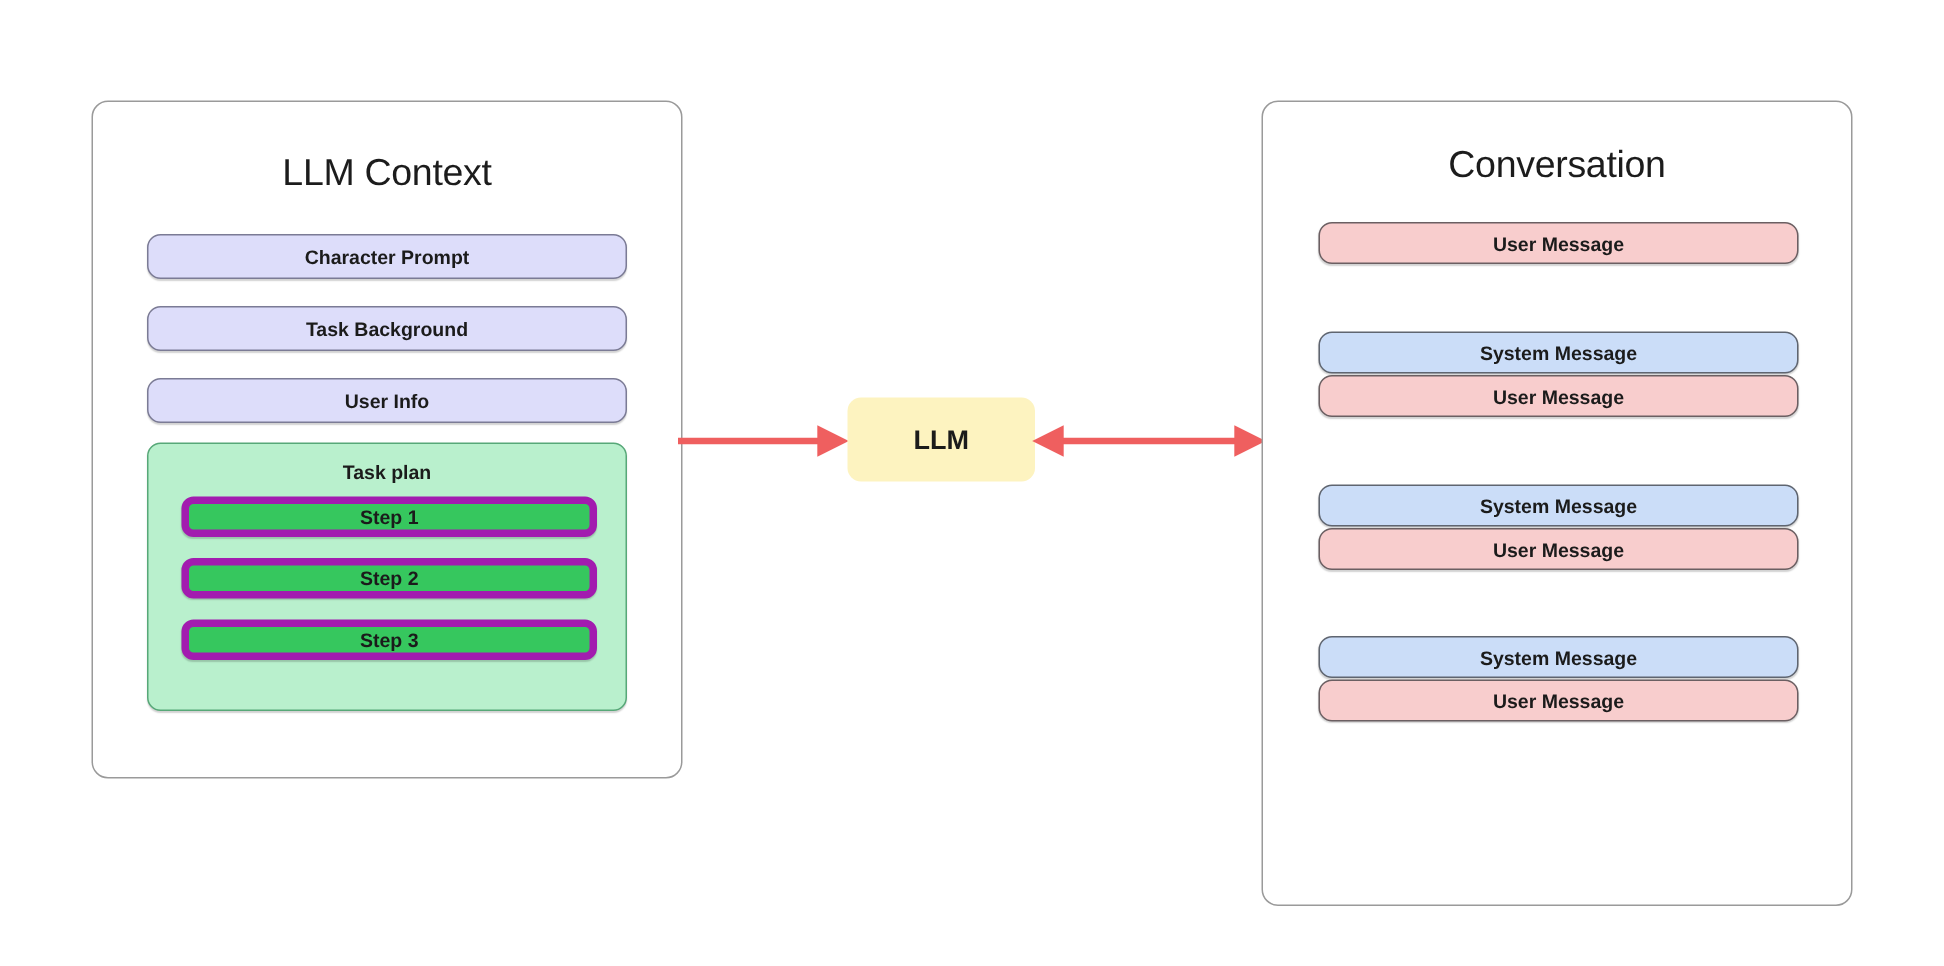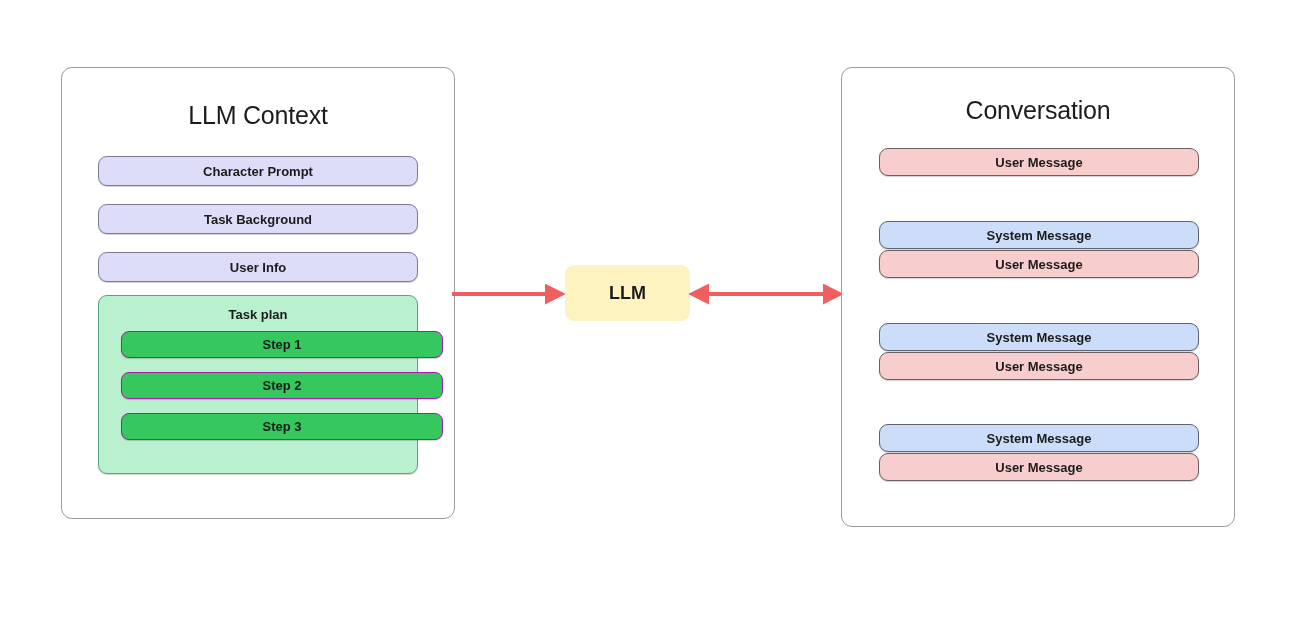--- a/index.html
+++ b/index.html
@@ -18,21 +18,21 @@
   }
 
   
   .panel {
     position: absolute;
     background: #ffffff;
     border: 1px solid #9a9a9a;
     border-radius: 11px;
   }
   #llm-context-panel { left: 61px; top: 67px; width: 394px; height: 452px; }
-  #conversation-panel { left: 841px; top: 67px; width: 394px; height: 460px; padding-left: 11px; }
+  #conversation-panel { left: 841px; top: 67px; width: 394px; height: 537px; padding-left: 11px; }
 
   .panel-title {
     position: absolute;
     left: 0; right: 0;
     text-align: center;
     font-size: 25px;
     font-weight: normal;
     color: #1c1c1c;
     letter-spacing: -0.2px;
   }
@@ -78,24 +78,24 @@
   #task-plan-label {
     position: absolute;
     left: 0; right: 0; top: 11px;
     text-align: center;
     font-size: 13px;
     font-weight: bold;
     color: #1b1b1b;
   }
   .pill-step {
     left: 22px;
-    width: 322px;
+    width: 277px;
     height: 27px;
     background: #36c75e;
-    border: 1px solid #a21caf;
+    border: 5px solid #a21caf;
     border-radius: 8px;
     font-size: 13px;
   }
 
   
   .pill-msg {
     left: 37px;
     width: 320px;
     height: 28px;
     border-radius: 9px;

